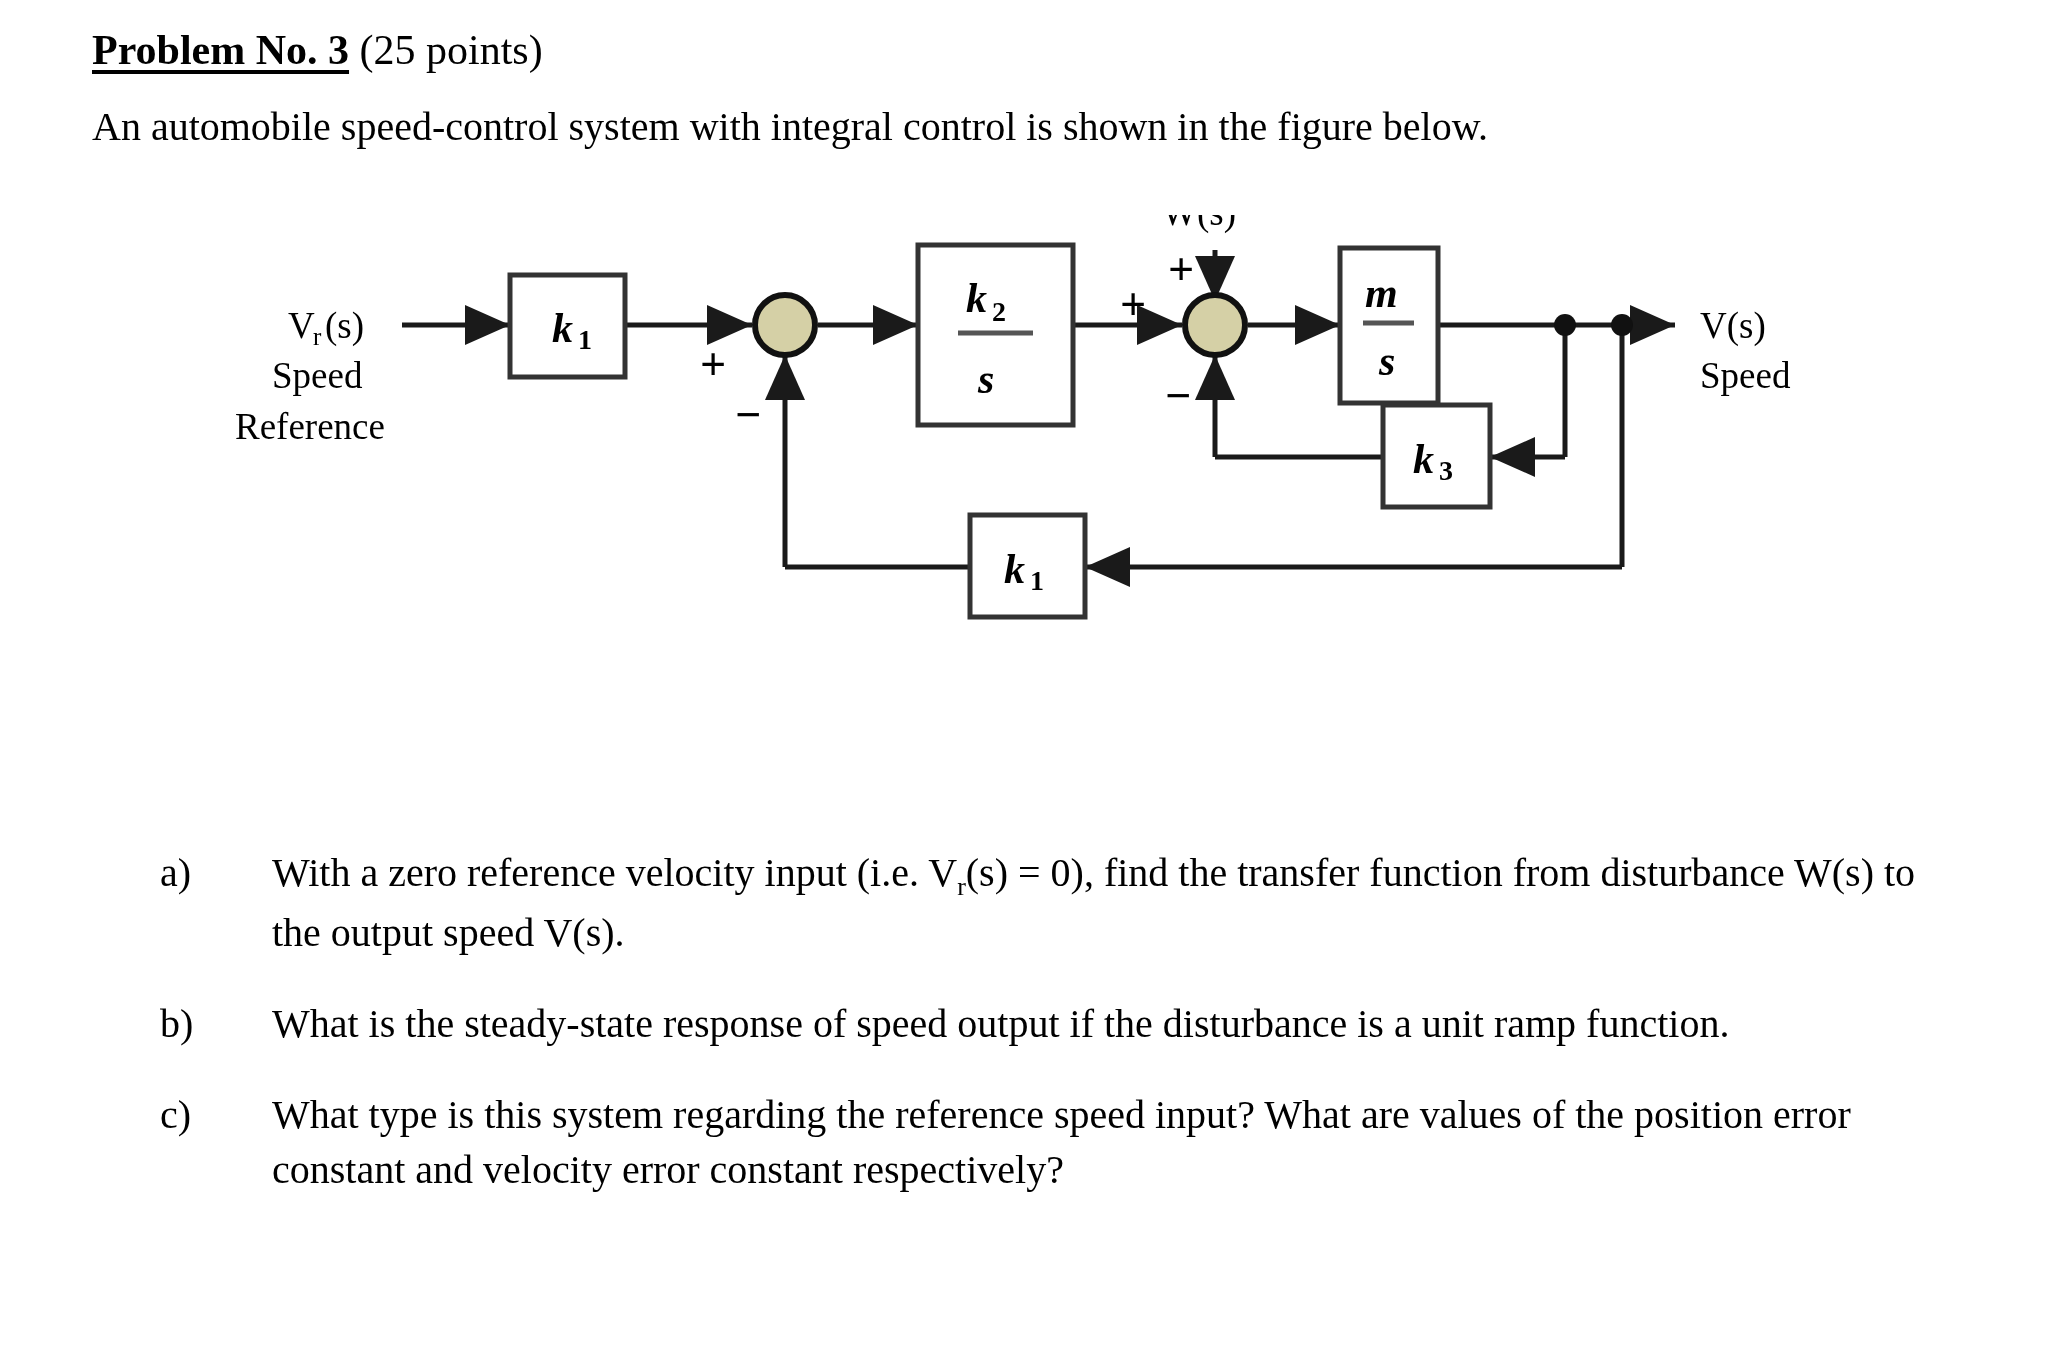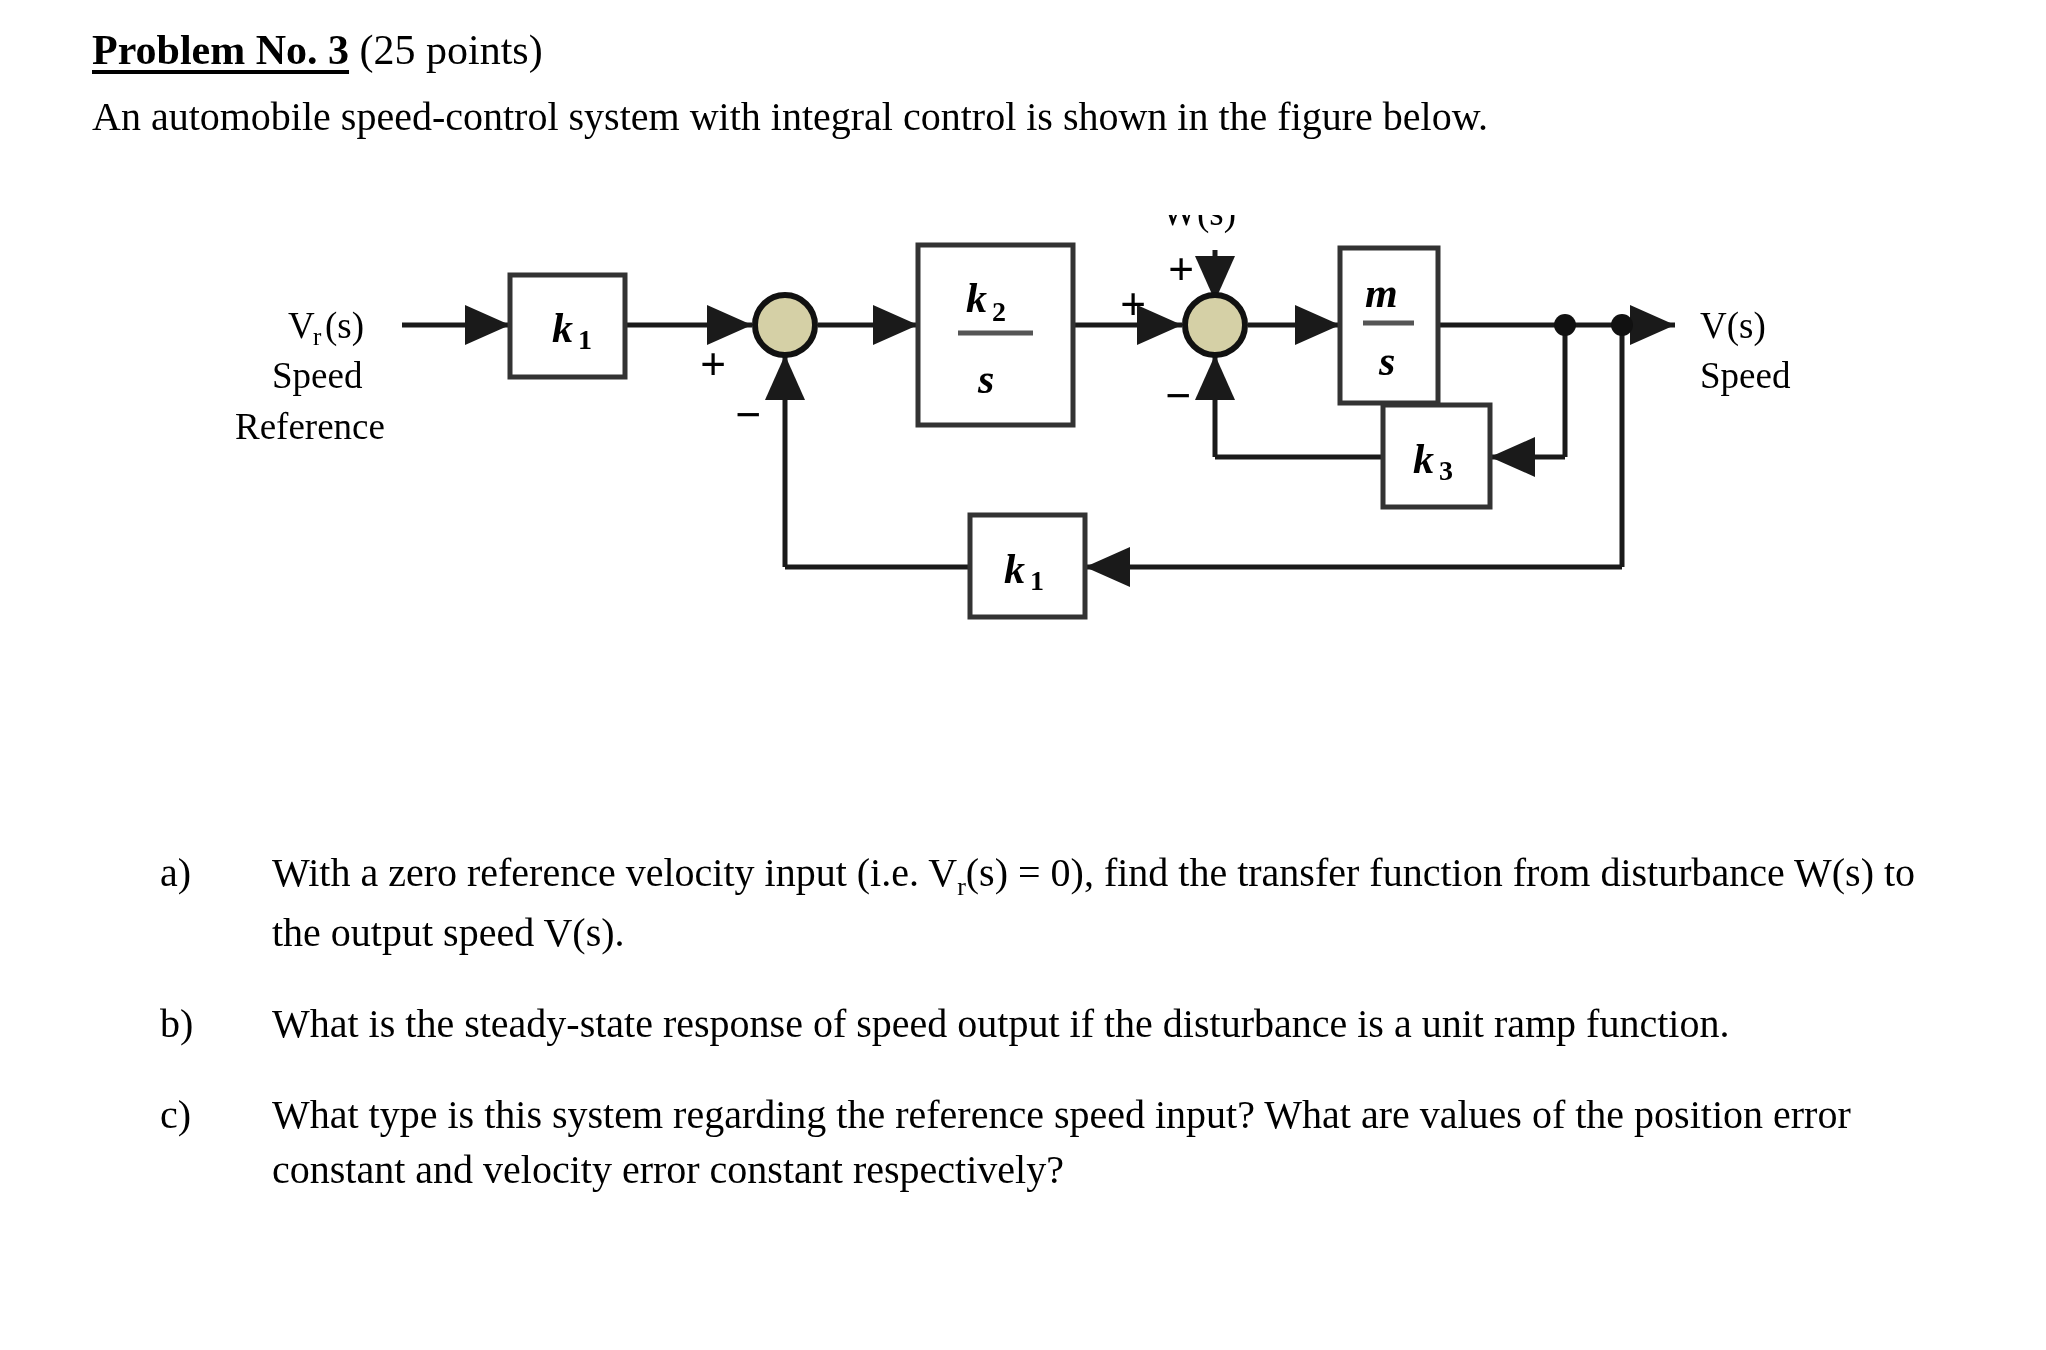--- a/index.html
+++ b/index.html
@@ -40,21 +40,21 @@
     text-underline-offset: 6px;
   }
   .heading .points {
     font-weight: normal;
   }
 
   
   .intro {
     position: absolute;
     left: 92px;
-    top: 93px;
+    top: 103px;
     font-size: 40px;
     line-height: 1.2;
     white-space: nowrap;
   }
 
   
   .figure {
     position: absolute;
     left: 0px;
     top: 215px;

